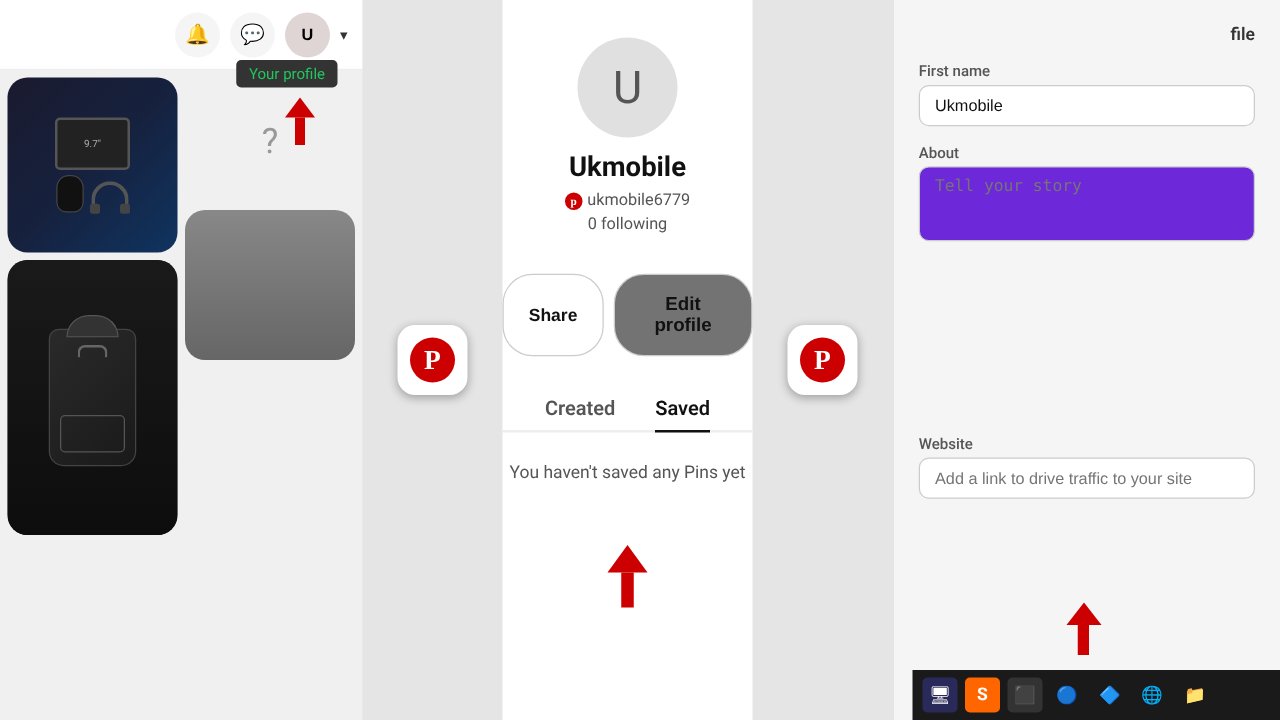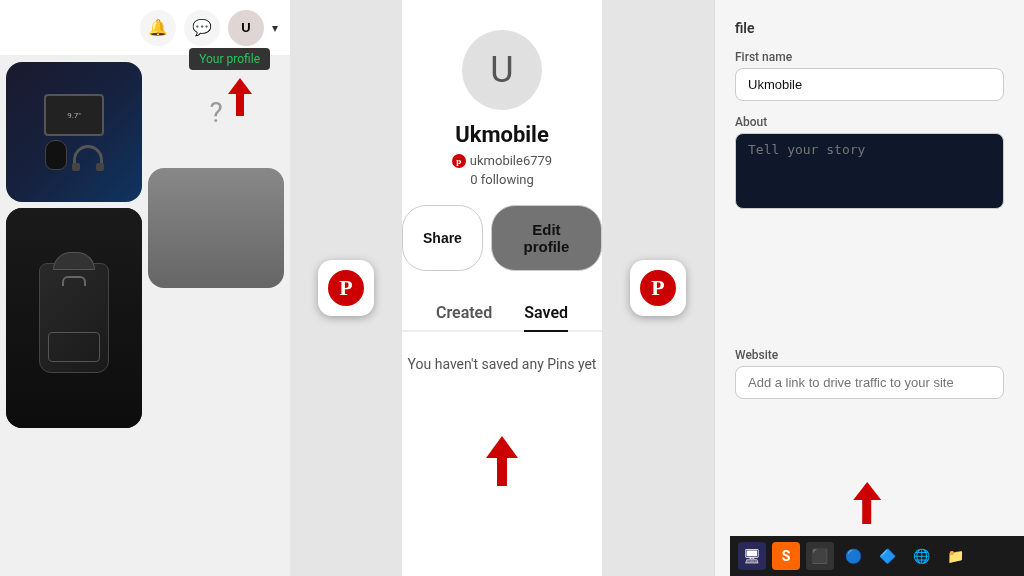--- a/index.html
+++ b/index.html
@@ -350,21 +350,21 @@
       align-items: center;
       justify-content: center;
       color: #fff;
       font-size: 9px;
       font-weight: 700;
       font-family: Georgia, serif;
     }
     .profile-following {
       font-size: 13px;
       color: #555;
-      margin-bottom: 18px;
+      margin-bottom: 32px;
     }
     .profile-buttons {
       display: flex;
       gap: 8px;
       margin-bottom: 24px;
     }
     .btn-share {
       padding: 8px 20px;
       border: 1.5px solid #ccc;
       border-radius: 24px;
@@ -433,21 +433,21 @@
       flex-direction: column;
       gap: 14px;
       flex-shrink: 0;
       overflow: hidden;
       border-left: 1px solid #ddd;
     }
     .panel-title {
       font-size: 14px;
       font-weight: 600;
       color: #333;
-      text-align: left;
+      text-align: right;
     }
     .form-row {
       display: flex;
       gap: 19px;
     }
     .form-group {
       display: flex;
       flex-direction: column;
       gap: 4px;
       flex: 1;
@@ -466,24 +466,24 @@
       background: #fff;
       color: #111;
       outline: none;
     }
     .form-textarea {
       width: 100%;
       padding: 8px 12px;
       border: 1.5px solid #ccc;
       border-radius: 8px;
       font-size: 13px;
-      background: #0f172a;
+      background: #6d28d9;
       color: #aaa;
       resize: none;
-      height: 76px;
+      height: 60px;
       outline: none;
     }
     .form-hint {
       font-size: 10px;
       color: #777;
       line-height: 1.4;
     }
     .taskbar {
       position: absolute;
       bottom: 0;

